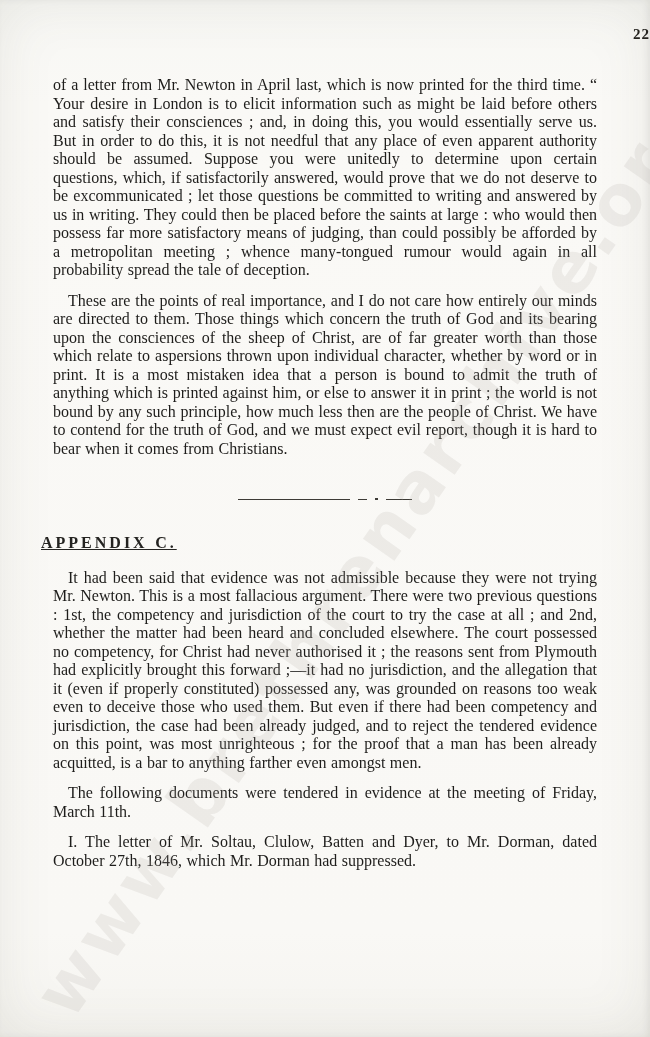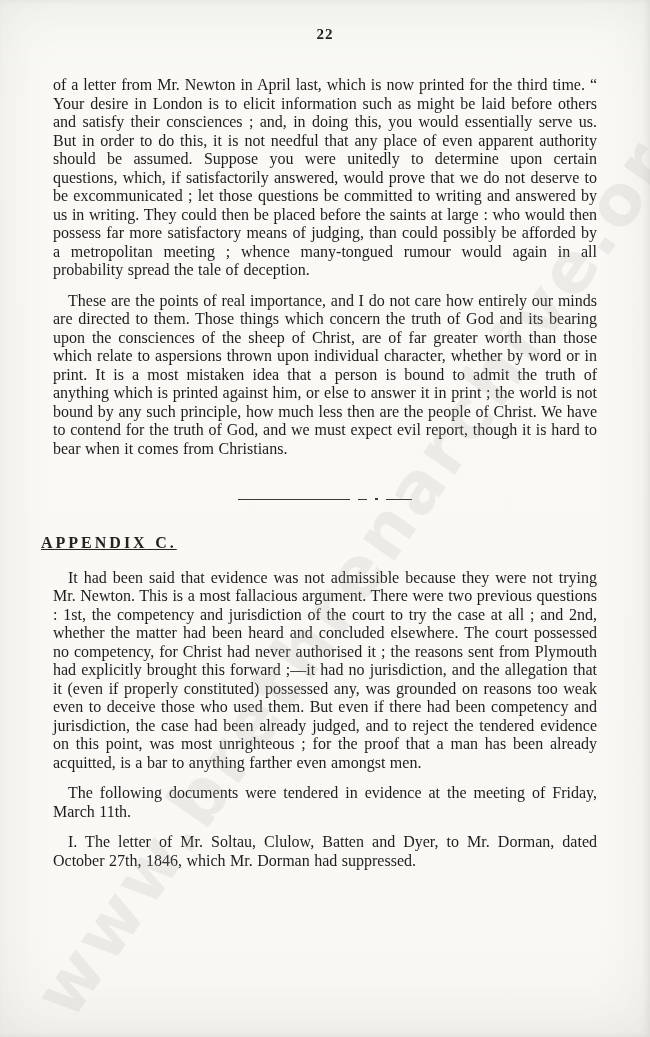--- a/index.html
+++ b/index.html
@@ -28,21 +28,21 @@
     font-size: 70px;
     font-weight: bold;
     letter-spacing: 4px;
     white-space: nowrap;
     color: rgba(175, 172, 165, 0.18);
     pointer-events: none;
     user-select: none;
   }
   .page-number {
     padding-top: 26px;
-    text-align: center;
+    text-align: right;
     font-size: 15px;
     font-weight: bold;
     letter-spacing: 1px;
     color: #24231f;
   }
   .content {
     margin: 33px 41px 0 41px;
     font-size: 16px;
     line-height: 18.5px;
     text-align: justify;

